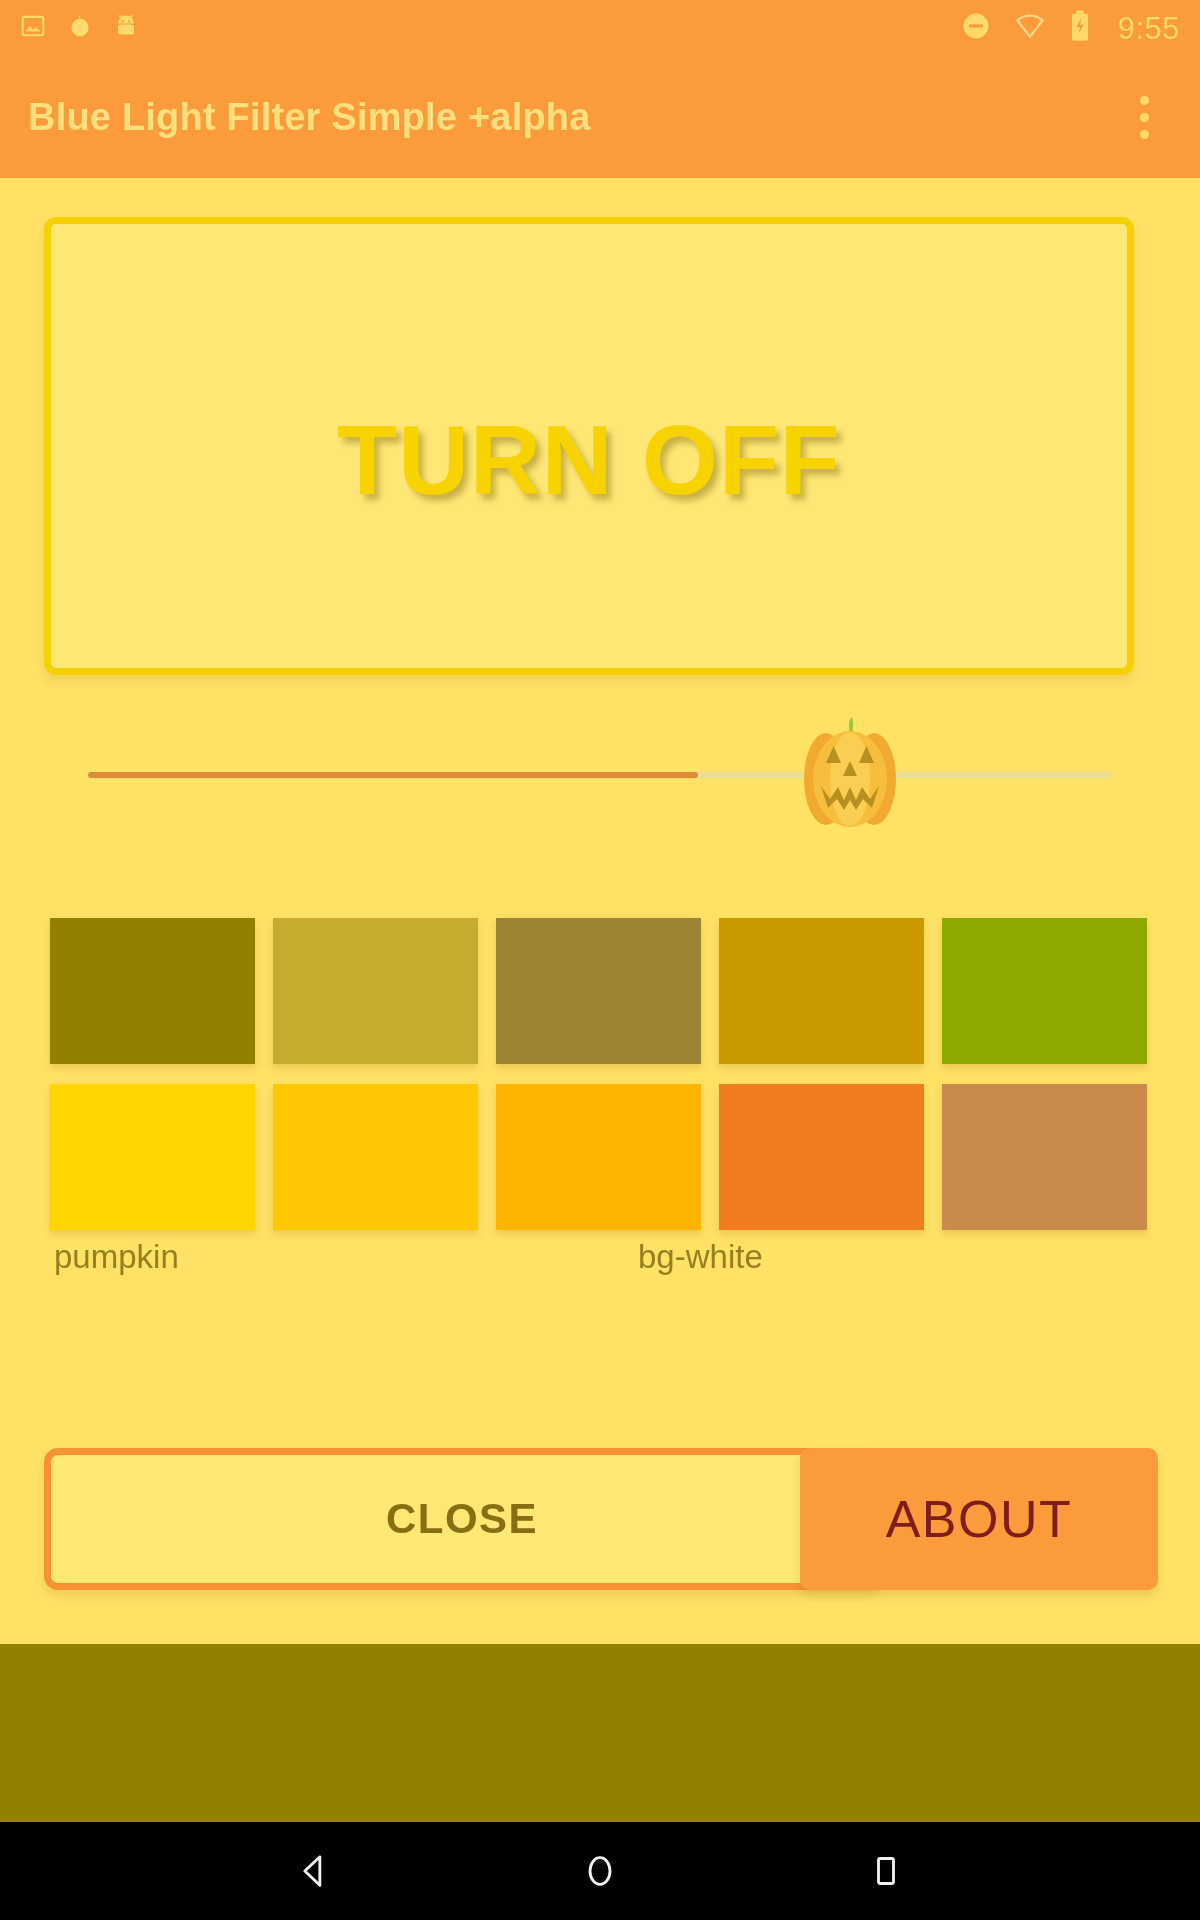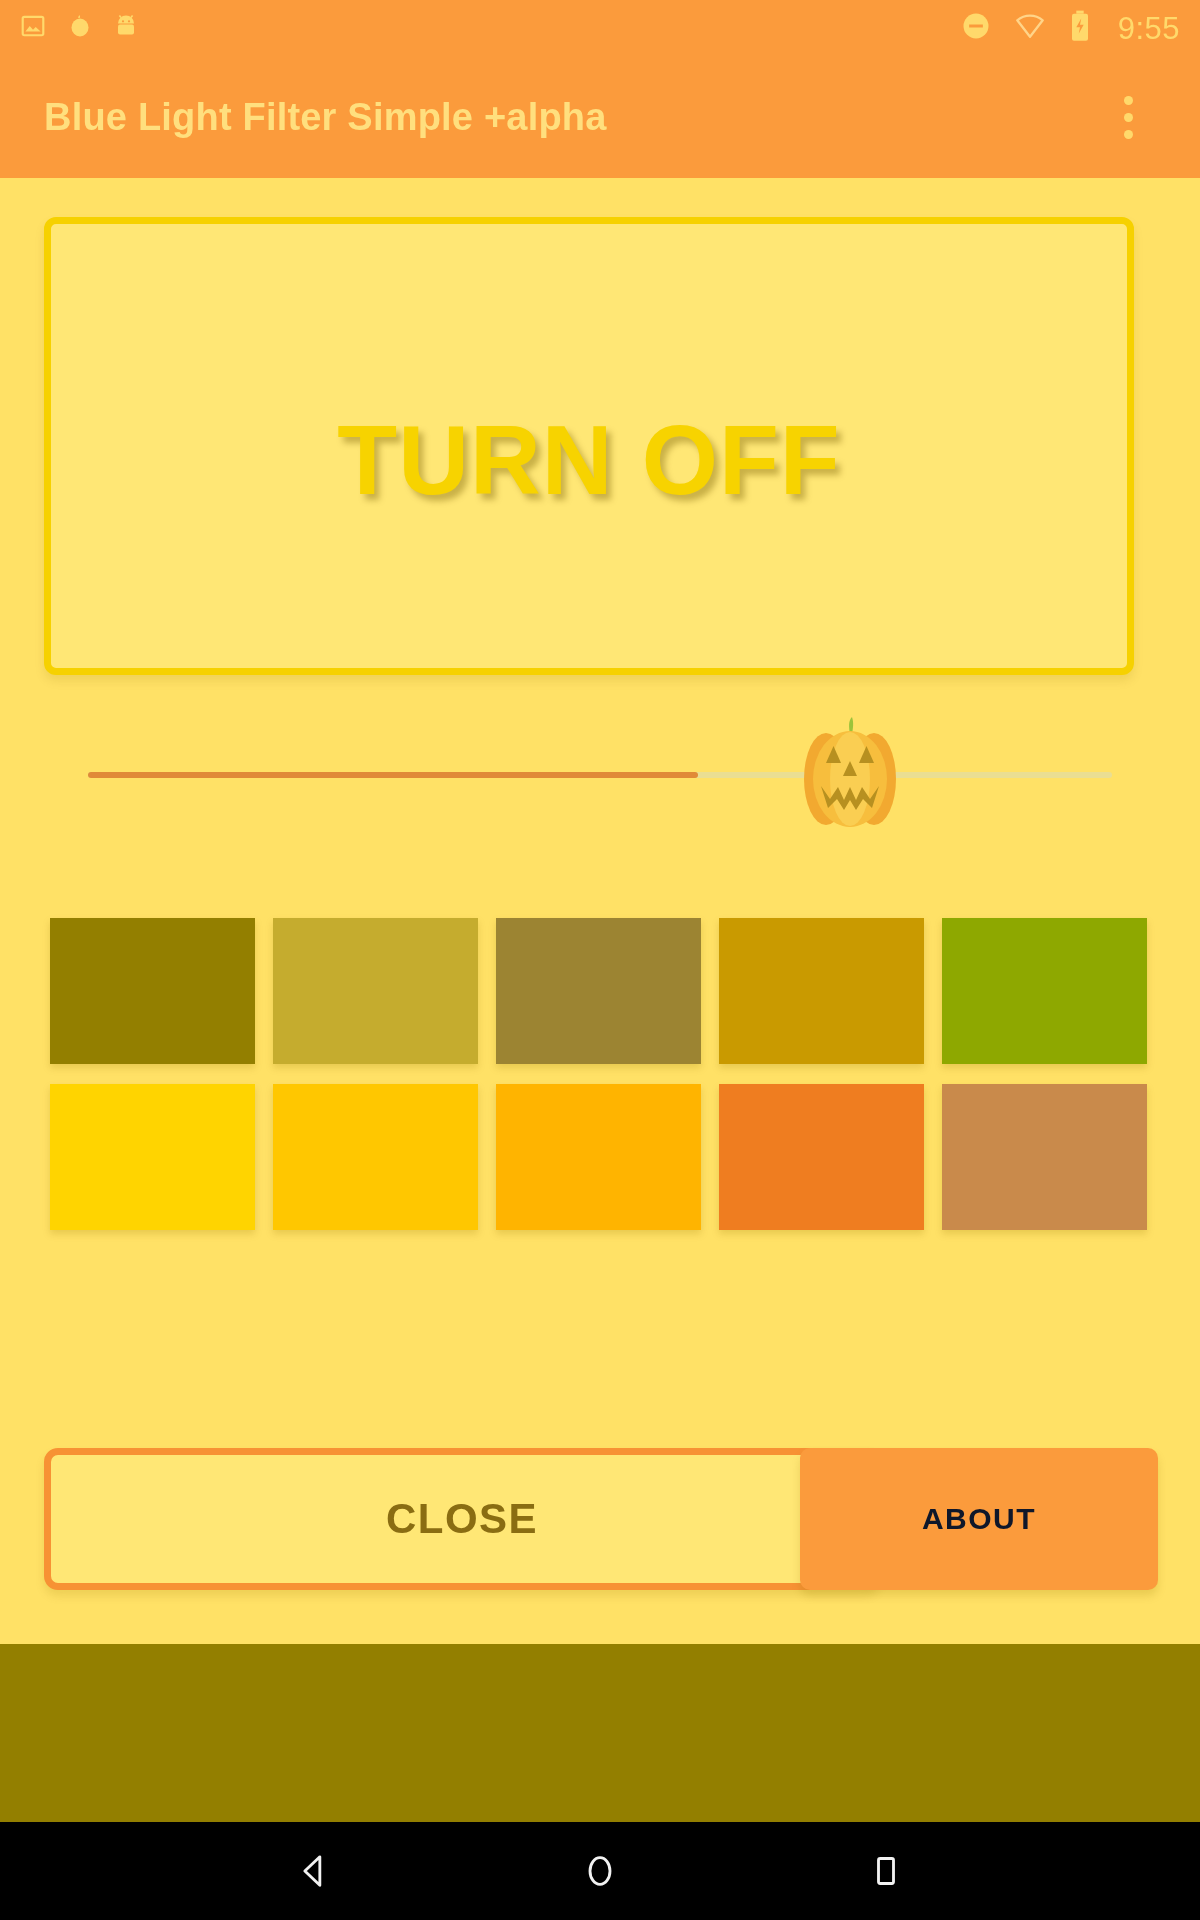--- a/index.html
+++ b/index.html
@@ -31,21 +31,21 @@
     letter-spacing: 0.5px; line-height: 1;
     margin-left: 4px;
   }
 
   
   #app-bar {
     position: absolute; left: 0; top: 56px;
     width: 1200px; height: 122px;
     background: #FB9B3C;
     display: flex; align-items: center;
-    padding: 0 44px;
+    padding: 0 28px;
   }
   #app-title {
     color: #FFDF7E;
     font-size: 38px; font-weight: bold;
     letter-spacing: 0.2px;
   }
   #overflow-menu {
     margin-left: auto;
     width: 56px; height: 70px;
     display: flex; flex-direction: column;
@@ -162,22 +162,22 @@
   #about-button {
     position: absolute;
     left: 800px; top: 8px;
     width: 358px; height: 142px;
     background: #FB9B3C;
     border-radius: 10px;
     display: flex; align-items: center; justify-content: center;
     box-shadow: 0 6px 9px rgba(150,120,0,0.20);
   }
   #about-label {
-    font-size: 30px; font-weight: bold;
-    color: #0f172a; letter-spacing: 1.5px;
+    font-size: 52px; font-weight: normal;
+    color: #7f1d1d; letter-spacing: 1.5px;
   }
 
   
   #filter-strip {
     position: absolute; left: 0; top: 1644px;
     width: 1200px; height: 178px;
     background: #937F00;
   }
 
   
@@ -283,20 +283,24 @@
       <div class="swatch" style="background:#9C8432"></div>
       <div class="swatch" style="background:#C99A00"></div>
       <div class="swatch" style="background:#8EA800"></div>
       <div class="swatch" style="background:#FFD400"></div>
       <div class="swatch" style="background:#FFC700"></div>
       <div class="swatch" style="background:#FFB400"></div>
       <div class="swatch" style="background:#EF7D20"></div>
       <div class="swatch" style="background:#C98A4B"></div>
     </div>
 
+    <div id="label-row">
+      <span id="label-pumpkin" class="palette-label">pumpkin</span>
+      <span id="label-bgwhite" class="palette-label">bg-white</span>
+    </div>
 
     <div id="button-row">
       <div id="close-button">
         <span id="close-label">CLOSE</span>
       </div>
       <div id="about-button">
         <span id="about-label">ABOUT</span>
       </div>
     </div>
   </div>

